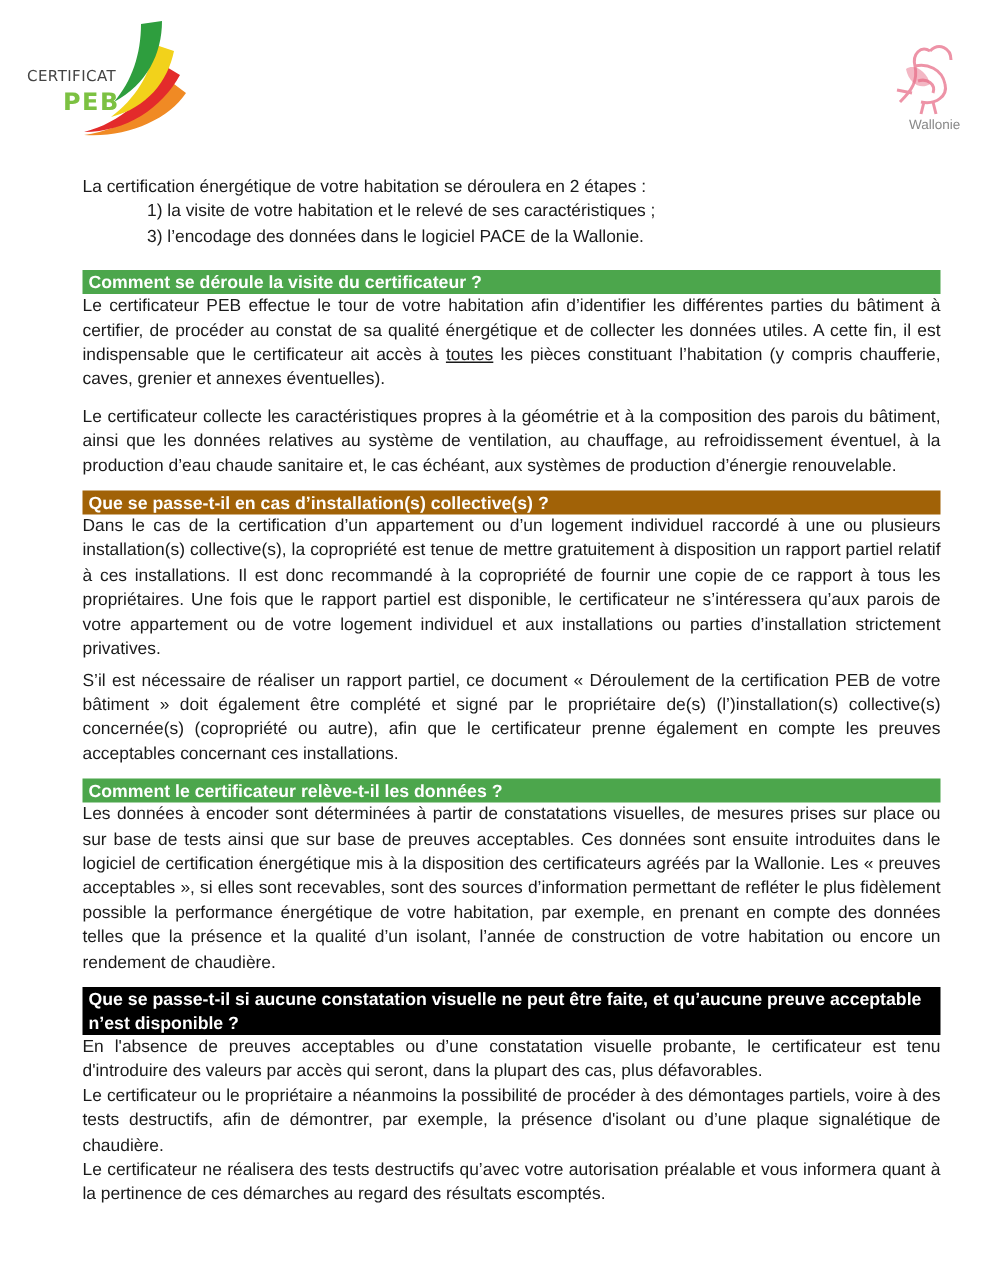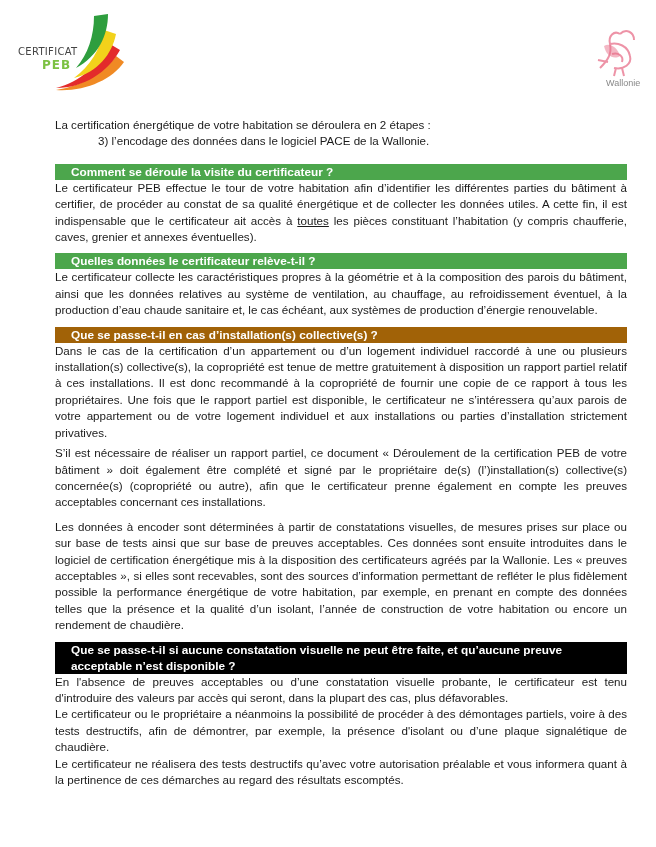--- a/index.html
+++ b/index.html
@@ -1,33 +1,33 @@
 <!DOCTYPE html>
 <html><head>
   <meta charset="utf-8">
   <style>
     html, body { margin: 0; padding: 0; background: #ffffff; }
     body { width: 656px; height: 847px; position: relative; overflow: hidden;
            font-family: "Liberation Sans", "DejaVu Sans", sans-serif; color: #1a1a1a; }
     .logo-peb { position: absolute; left: 14px; top: 8px; width: 112px; height: 84px; }
     .logo-peb .cert { position: absolute; left: 4px; top: 38px; font-size: 10px; letter-spacing: 0.3px;
                       color: #444; font-family: "DejaVu Sans", sans-serif; }
-    .logo-peb .peb { position: absolute; left: 28px; top: 50px; font-size: 12px; font-weight: bold;
+    .logo-peb .peb { position: absolute; left: 28px; top: 50px; font-size: 16px; font-weight: bold;
                      color: #7cc142; letter-spacing: 1px; font-family: "DejaVu Sans", sans-serif; }
     .logo-peb svg { position: absolute; left: 40px; top: 0; }
     .logo-wallonie { position: absolute; left: 590px; top: 24px; width: 56px; height: 64px; }
     .logo-wallonie .wal { position: absolute; left: 16px; top: 54px; font-size: 9px; color: #888; }
     .title { position: absolute; left: 150px; top: 18px; width: 420px; text-align: center;
              font-family: "DejaVu Sans", sans-serif; font-weight: bold; font-size: 22px; line-height: 33px; color: #1a1a1a; }
     .content { position: absolute; left: 55px; top: 117px; width: 572px; font-size: 11.6px; line-height: 16.4px; }
     .intro p { margin: 0; }
     .intro .step { padding-left: 43px; }
     .section { margin-top: 8px; }
     .section h2 { margin: 0; background: #4ca64c; color: #ffffff; font-size: 11.8px; font-weight: bold;
-                  padding: 0 16px; line-height: 16px; }
+                  padding: 0 4px; line-height: 16px; }
     .section p { margin: 0; text-align: justify; }
     .section p + p { margin-top: 4px; }
     .section p.tight + p.tight { margin-top: 0; }
     u { text-decoration: underline; }
   </style>
 </head>
 <body>
 
 <div class="logo-peb">
   <svg width="72" height="84" viewBox="0 0 72 84">
@@ -54,40 +54,41 @@
       <path d="M26 44 L24 52 M32 44 L34 52"></path>
     </g>
     <path d="M14 22 C20 18 28 24 30 32 C24 36 16 32 14 22 Z" fill="#e8708a" opacity="0.5"></path>
   </svg>
   <span class="wal">Wallonie</span>
 </div>
 
 <div class="content">
   <div class="intro">
     <p>La certification énergétique de votre habitation se déroulera en 2 étapes :</p>
+    <p class="step">1) la visite de votre habitation et le relevé de ses caractéristiques ;</p>
     <p class="step">3) l’encodage des données dans le logiciel PACE de la Wallonie.</p>
   </div>
 
   <div class="section" style="margin-top:14px">
     <h2 style="background: rgb(76, 166, 76); color: rgb(255, 255, 255);">Comment se déroule la visite du certificateur ?</h2>
     <p><span>Le certificateur PEB effectue le tour de votre habitation afin d’identifier les différentes parties du bâtiment à certifier, de procéder au constat de sa qualité énergétique et de collecter les données utiles. A cette fin, il est indispensable que le certificateur ait accès à </span><u>toutes</u><span> les pièces constituant l’habitation (y compris chaufferie, caves, grenier et annexes éventuelles).</span></p>
   </div>
 
   <div class="section">
-    <h2 style="background: rgb(76, 166, 76); color: rgb(255, 255, 255);">Quelles données le certificateur relève-t-il ?</h2>
     <p>Le certificateur collecte les caractéristiques propres à la géométrie et à la composition des parois du bâtiment, ainsi que les données relatives au système de ventilation, au chauffage, au refroidissement éventuel, à la production d’eau chaude sanitaire et, le cas échéant, aux systèmes de production d’énergie renouvelable.</p>
   </div>
 
   <div class="section">
     <h2 style="background: #a16207; color: rgb(255, 255, 255);">Que se passe-t-il en cas d’installation(s) collective(s) ?</h2>
     <p>Dans le cas de la certification d’un appartement ou d’un logement individuel raccordé à une ou plusieurs installation(s) collective(s), la copropriété est tenue de mettre gratuitement à disposition un rapport partiel relatif à ces installations. Il est donc recommandé à la copropriété de fournir une copie de ce rapport à tous les propriétaires. Une fois que le rapport partiel est disponible, le certificateur ne s’intéressera qu’aux parois de votre appartement ou de votre logement individuel et aux installations ou parties d’installation strictement privatives.</p>
     <p>S’il est nécessaire de réaliser un rapport partiel, ce document « Déroulement de la certification PEB de votre bâtiment » doit également être complété et signé par le propriétaire de(s) (l’)installation(s) collective(s) concernée(s) (copropriété ou autre), afin que le certificateur prenne également en compte les preuves acceptables concernant ces installations.</p>
   </div>
 
   <div class="section">
+    <h2 style="background: rgb(76, 166, 76); color: rgb(255, 255, 255);">Comment le certificateur relève-t-il les données ?</h2>
     <p>Les données à encoder sont déterminées à partir de constatations visuelles, de mesures prises sur place ou sur base de tests ainsi que sur base de preuves acceptables. Ces données sont ensuite introduites dans le logiciel de certification énergétique mis à la disposition des certificateurs agréés par la Wallonie. Les « preuves acceptables », si elles sont recevables, sont des sources d’information permettant de refléter le plus fidèlement possible la performance énergétique de votre habitation, par exemple, en prenant en compte des données telles que la présence et la qualité d’un isolant, l’année de construction de votre habitation ou encore un rendement de chaudière.</p>
   </div>
 
   <div class="section">
     <h2 style="background: #000000; color: rgb(255, 255, 255);">Que se passe-t-il si aucune constatation visuelle ne peut être faite, et qu’aucune preuve acceptable n’est disponible ?</h2>
     <p class="tight">En l'absence de preuves acceptables ou d’une constatation visuelle probante, le certificateur est tenu d'introduire des valeurs par accès qui seront, dans la plupart des cas, plus défavorables.</p>
     <p class="tight">Le certificateur ou le propriétaire a néanmoins la possibilité de procéder à des démontages partiels, voire à des tests destructifs, afin de démontrer, par exemple, la présence d'isolant ou d’une plaque signalétique de chaudière.</p>
     <p class="tight">Le certificateur ne réalisera des tests destructifs qu’avec votre autorisation préalable et vous informera quant à la pertinence de ces démarches au regard des résultats escomptés.</p>
   </div>
 </div>

